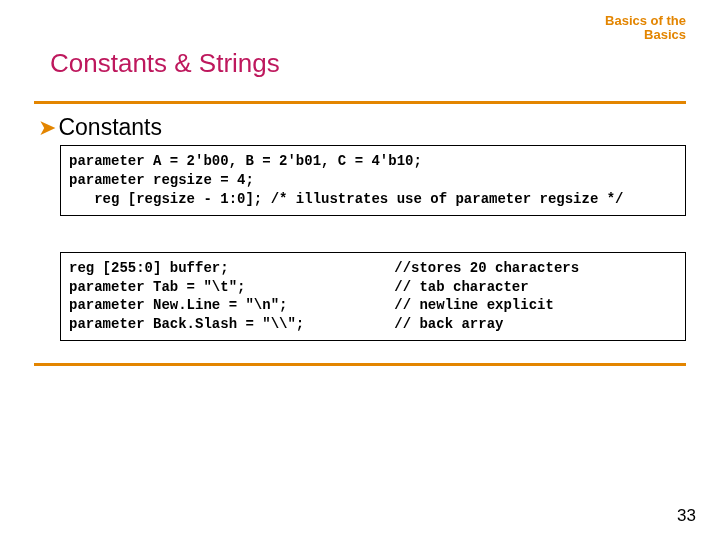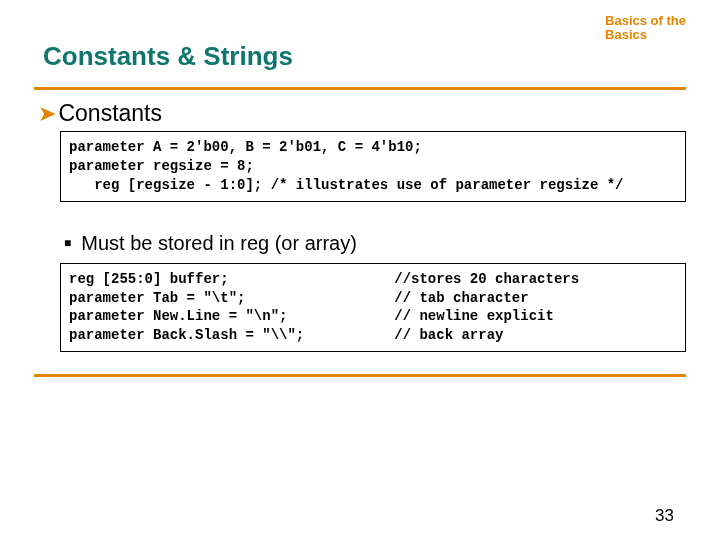--- a/index.html
+++ b/index.html
@@ -19,30 +19,31 @@
     padding: 18px 34px 20px 34px;
     position: relative;
   }
   .header-row {
     display: flex;
     align-items: flex-start;
     justify-content: space-between;
   }
   .title {
     font-size: 26px;
-    font-weight: bold;
-    color: #0f766e;
-    margin: 9px;
+    font-weight: normal;
+    color: #be185d;
+    margin: 16px;
     padding-top: 14px;
   }
   .topic {
     font-family: "Comic Sans MS", "Comic Sans", cursive, sans-serif;
     font-weight: bold;
     font-size: 13px;
     color: #e38500;
+    text-align: right;
     line-height: 1.1;
     margin-top: -4px;
   }
   .rule {
     border: none;
     border-top: 3px solid #e38500;
     margin: 6px 0 10px 0;
   }
   .rule-bottom {
     border: none;
@@ -82,21 +83,21 @@
   }
   .sq {
     font-family: Arial, sans-serif;
     font-size: 12px;
     margin-right: 10px;
     position: relative;
     top: -3px;
   }
   .pagenum {
     position: absolute;
-    right: 46px;
+    right: 24px;
     bottom: 14px;
     font-size: 17px;
     color: #000;
   }
   .codecols {
     display: flex;
     gap: 6px;
   }
   .col-l { flex: 0 0 auto; }
   .col-r { flex: 0 0 auto; padding-left: 84px; }
@@ -114,28 +115,27 @@
     </div>
   </div>
 
   <hr class="rule">
 
   <div class="section">
     <span class="chevron">➤</span><span>Constants</span>
   </div>
 
   <div class="codebox"><span>parameter A = 2'b00, B = 2'b01, C = 4'b10;</span>
-<span>parameter regsize = 8;</span>
+<span>parameter regsize = 4;</span>
 <span>   reg [regsize - 1:0]; /* illustrates use of parameter regsize */</span></div>
 
   <div style="height:14px;"></div>
 
 
   <ul class="bullets">
-    <li><span class="sq">■</span><span>Must be stored in reg (or array)</span></li>
   </ul>
 
   <div class="codebox"><div class="codecols"><div class="col-l"><span>reg [255:0] buffer;</span>
 <span>parameter Tab = "\t";</span>
 <span>parameter New.Line = "\n";</span>
 <span>parameter Back.Slash = "\\";</span></div><div class="col-r"><span>//stores 20 characters</span>
 <span>// tab character</span>
 <span>// newline explicit</span>
 <span>// back array</span></div></div></div>
 

